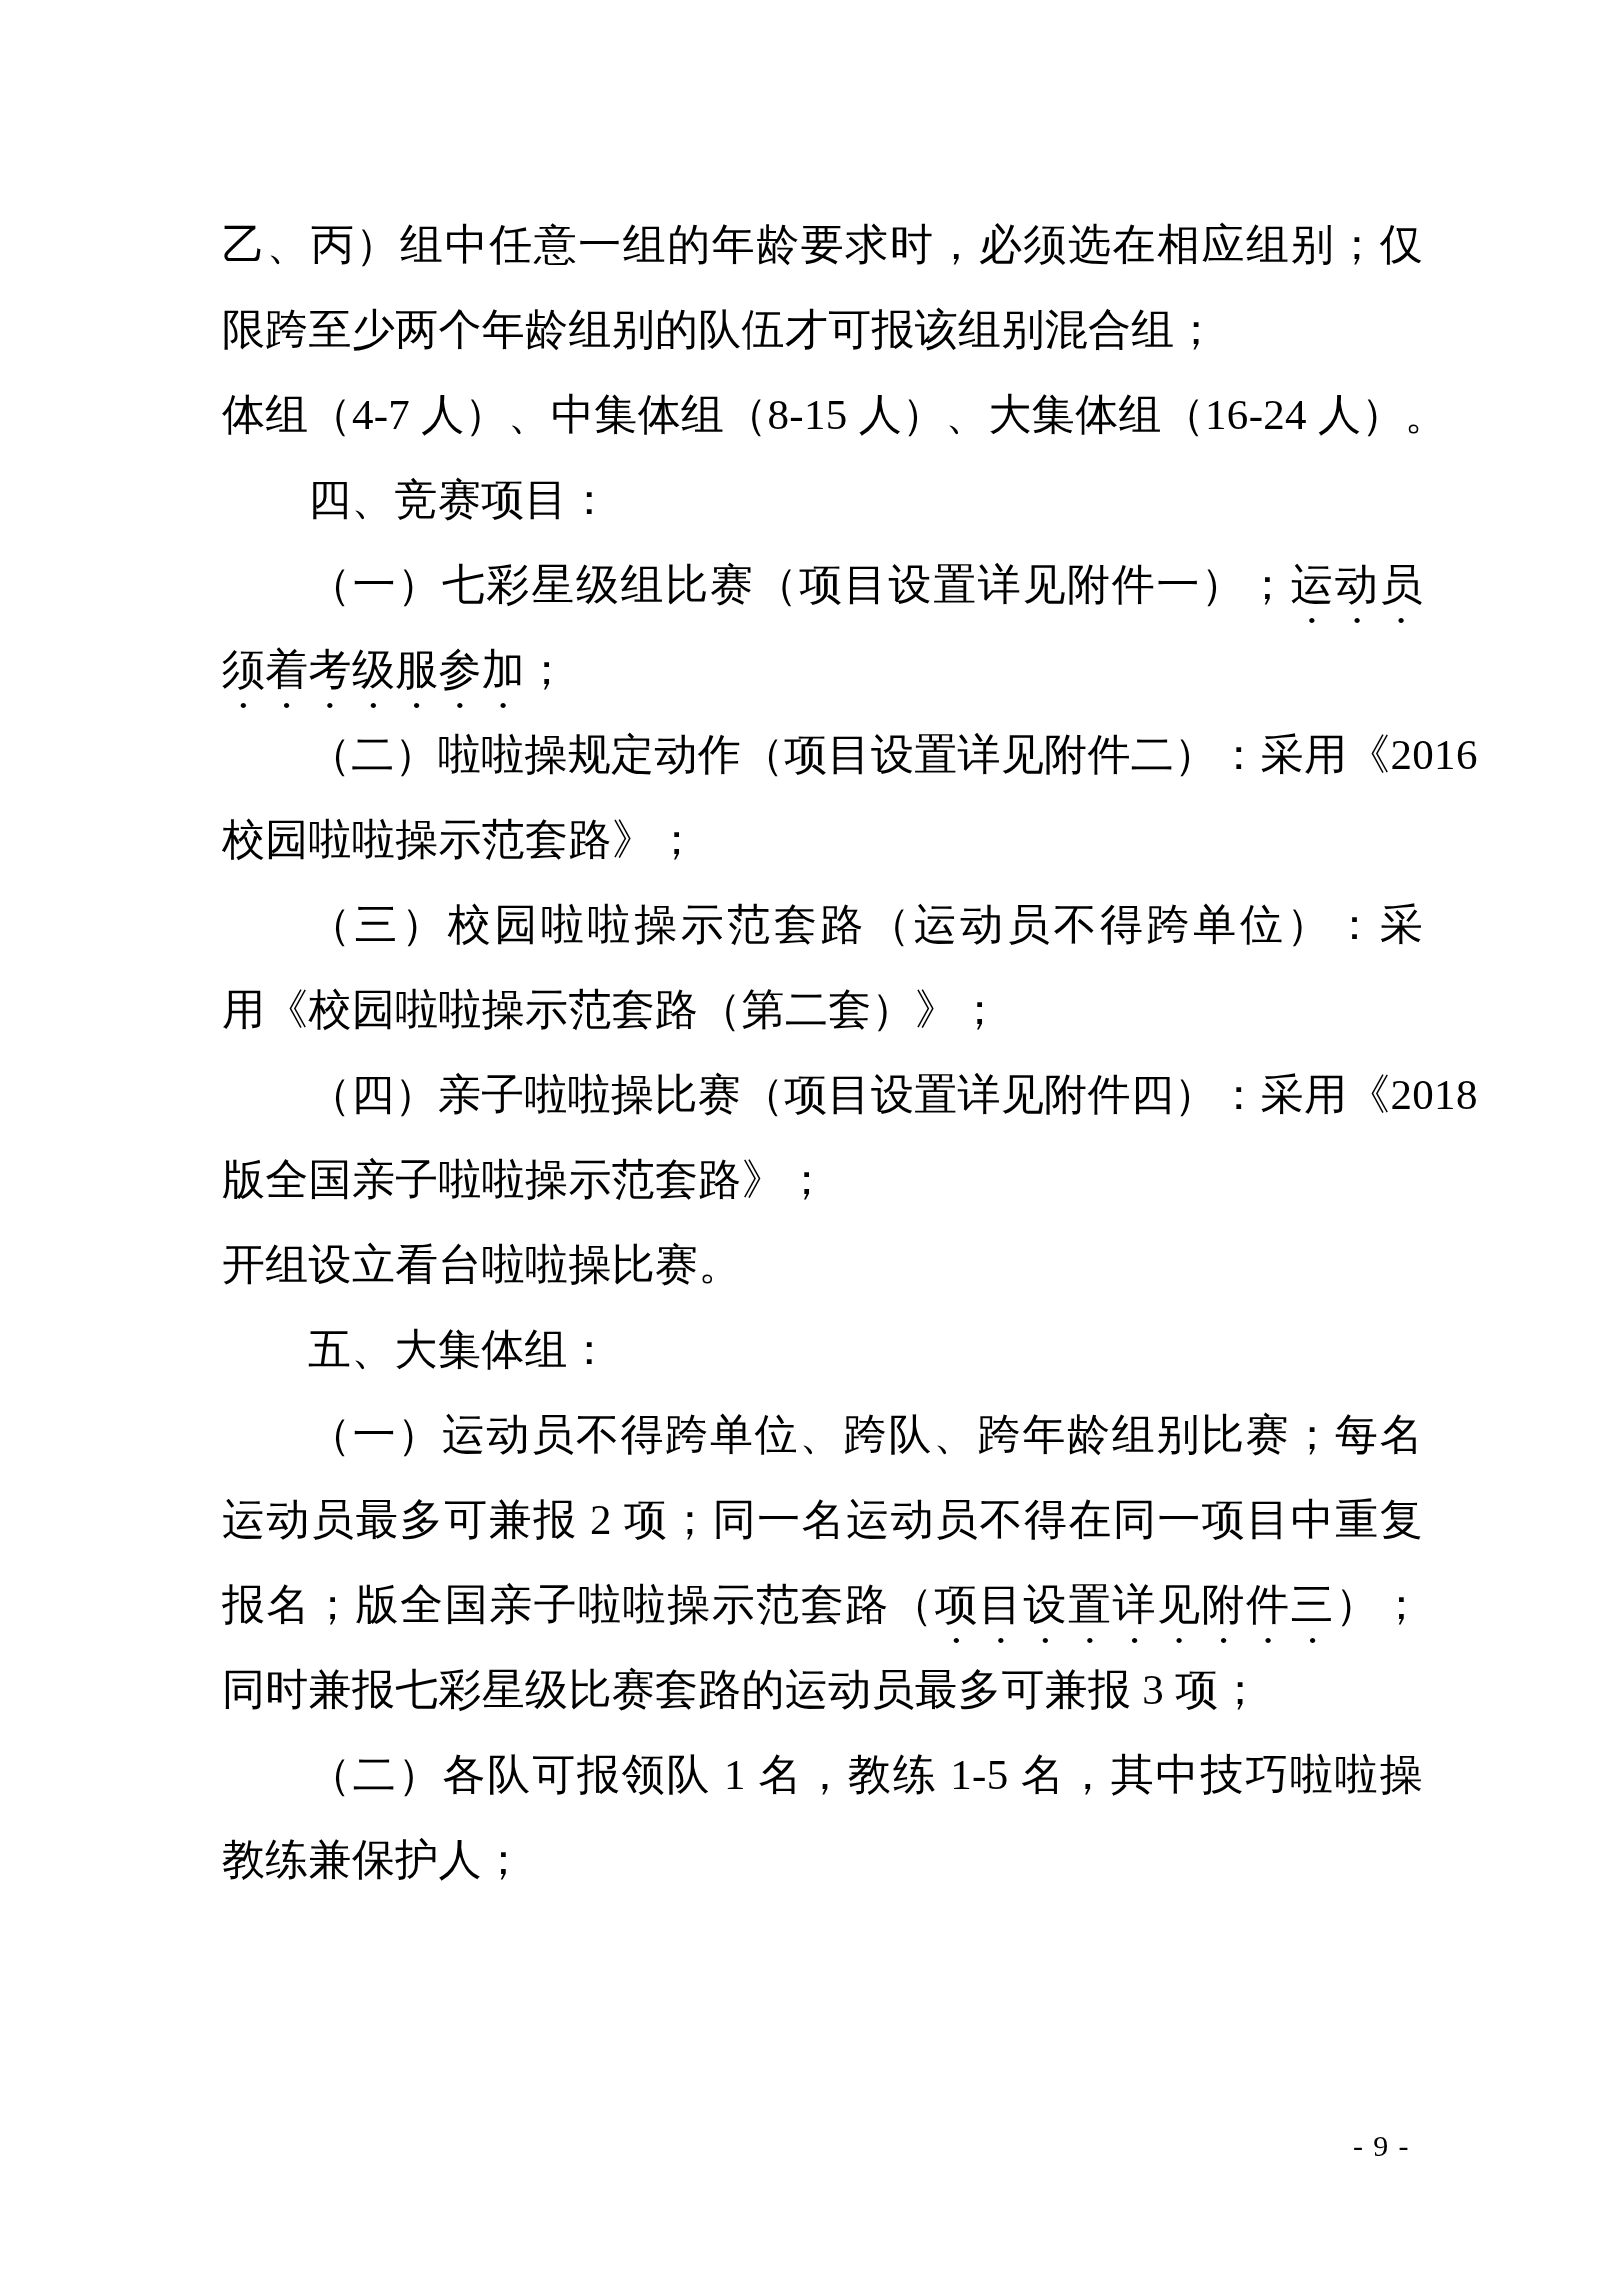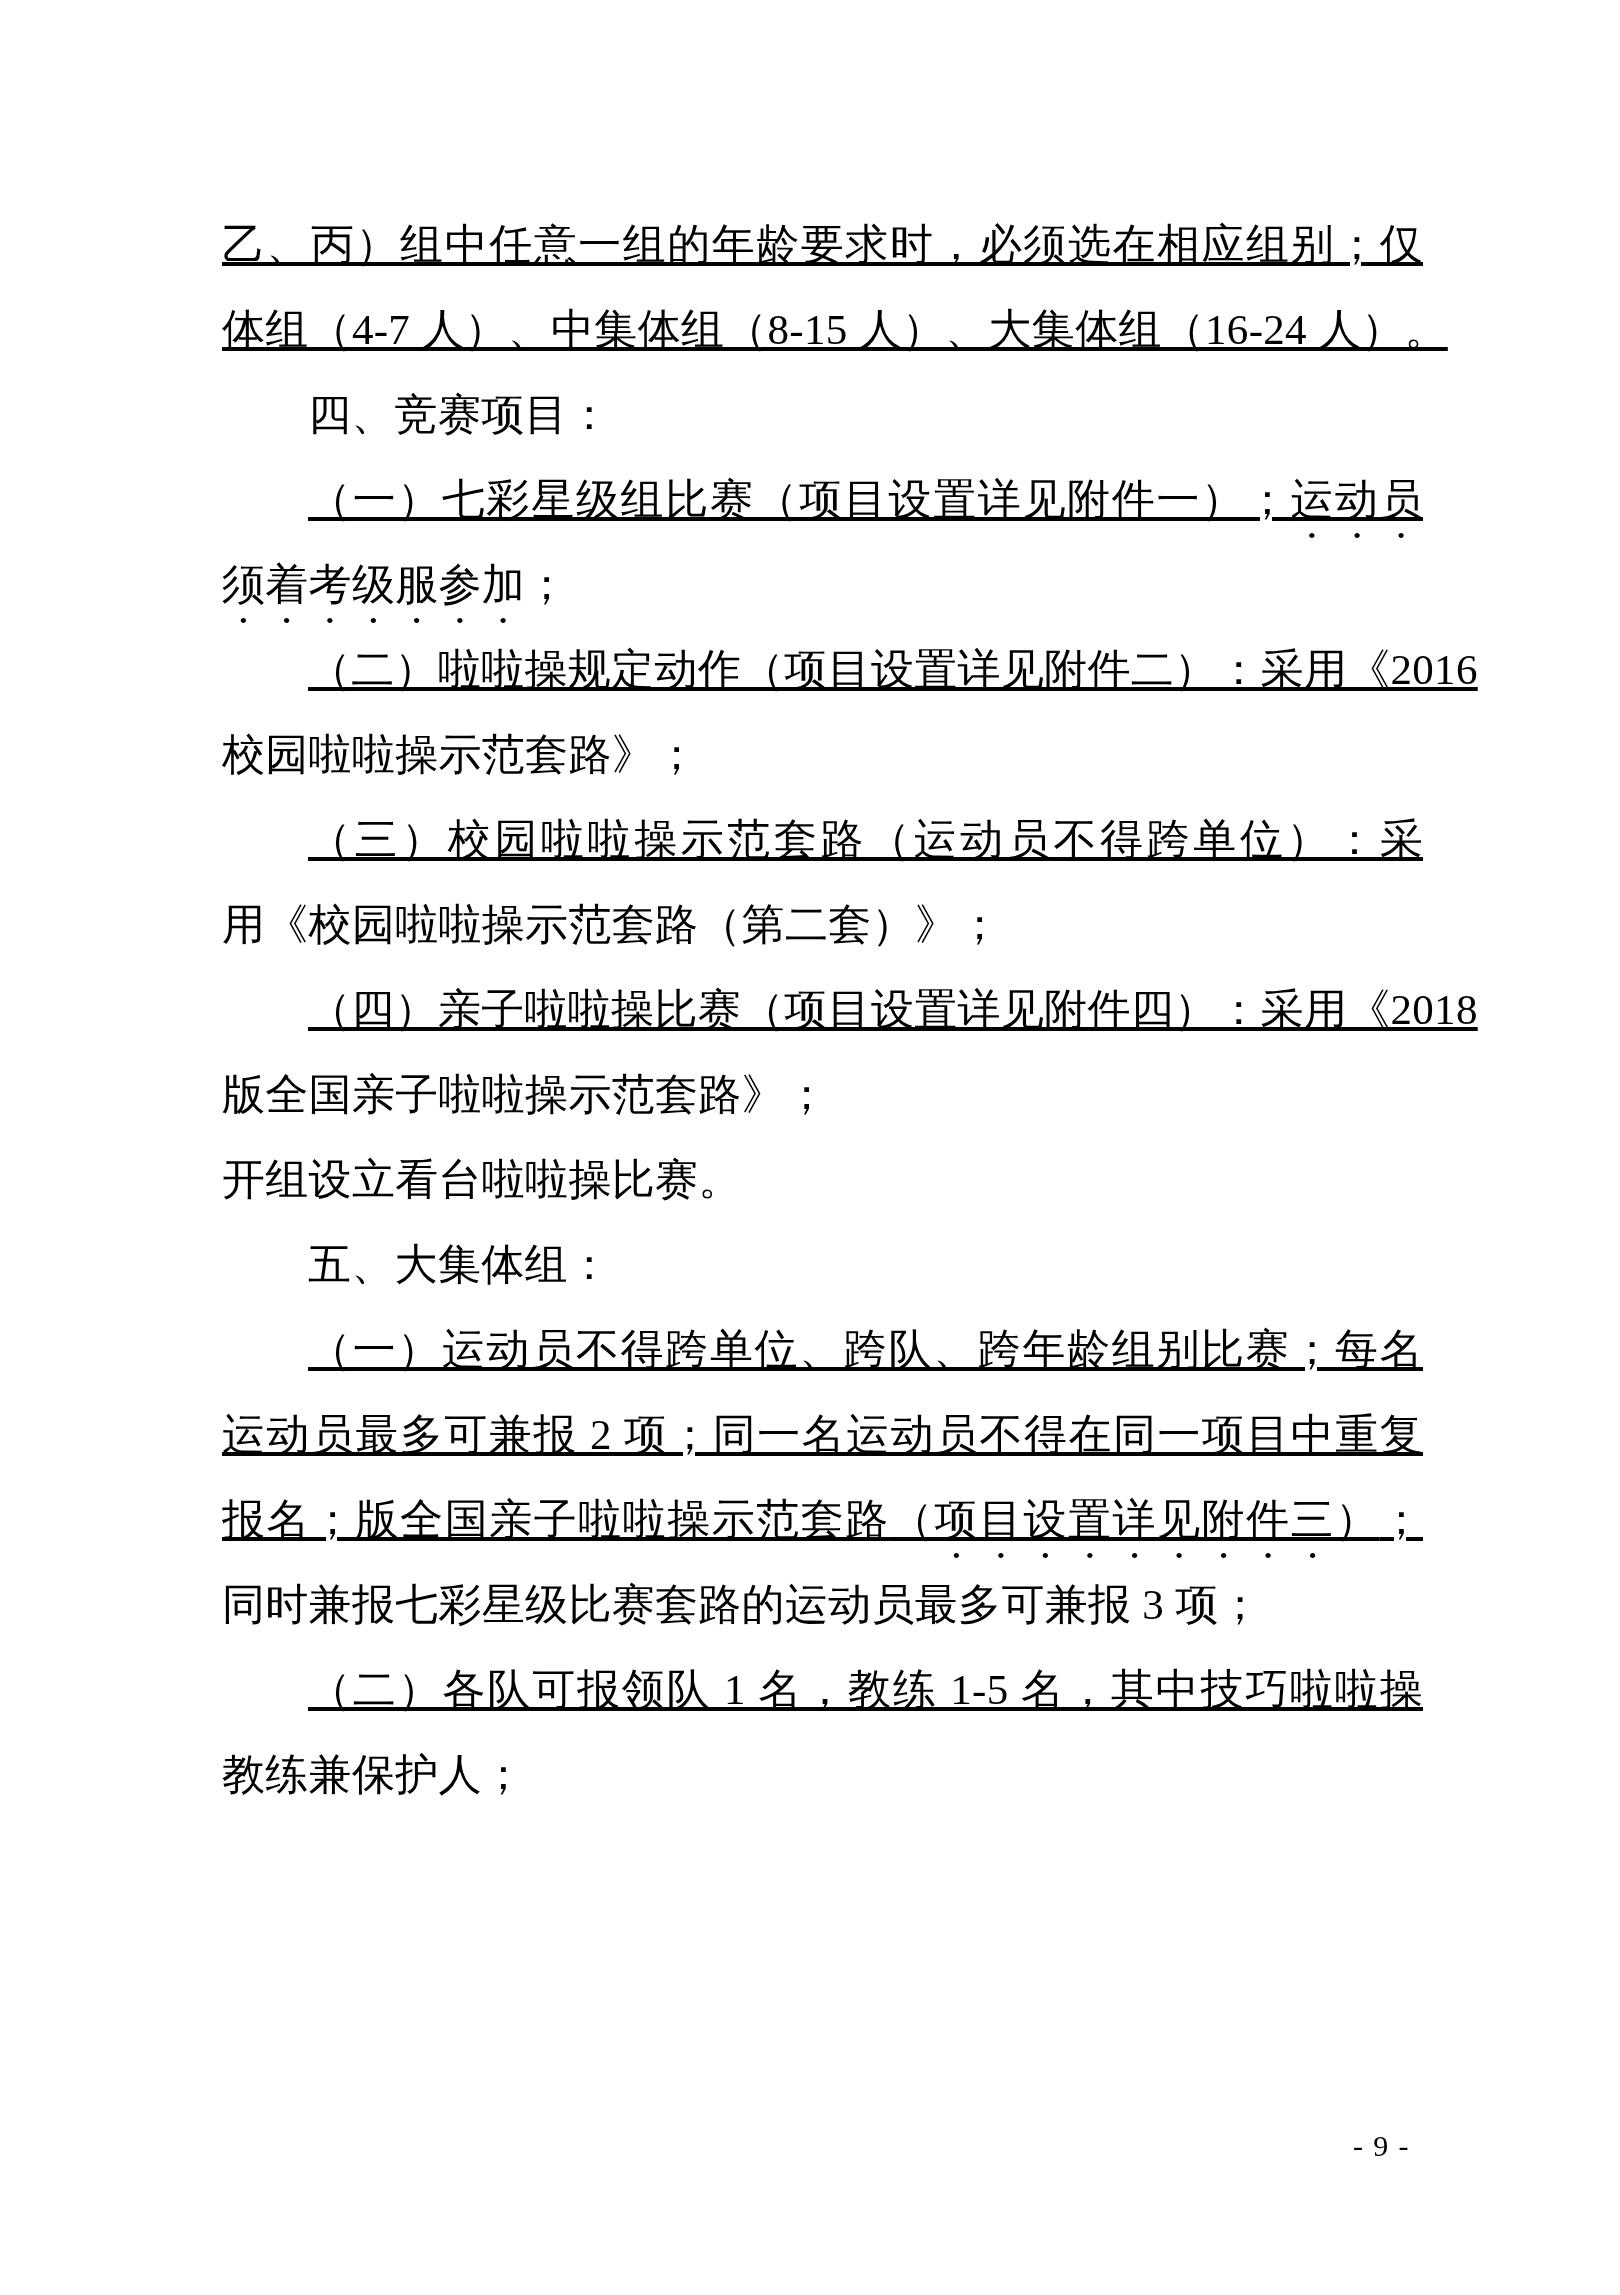--- a/index.html
+++ b/index.html
@@ -29,21 +29,20 @@
     white-space: nowrap;
     text-align: left;
     letter-spacing: 0.3px;
   }
   .line.ind {
     text-indent: 86px;
   }
   .line.just {
     text-align: justify;
     text-align-last: justify;
-    text-decoration: underline;
   }
   .seg { }
   .emph {
     -webkit-text-emphasis: filled dot;
     -webkit-text-emphasis-position: under right;
     text-emphasis: filled dot;
     text-emphasis-position: under right;
   }
   .pagenum {
     position: absolute;
@@ -54,20 +53,21 @@
     letter-spacing: 1.4px;
     color: #000000;
   }
 </style>
 </head>
 <body>
 
 <div class="page">
   <div class="doc">
       <div class="line just"><span class="seg">乙、丙）组中任意一组的年龄要求时，必须选在相应组别；仅</span></div>
+      <div class="line"><span class="seg">限跨至少两个年龄组别的队伍才可报该组别混合组；</span></div>
       <div class="line just"><span class="seg">体组（4-7 人）、中集体组（8-15 人）、大集体组（16-24 人）。</span></div>
       <div class="line ind"><span class="seg">四、竞赛项目：</span></div>
       <div class="line just ind"><span class="seg">（一）七彩星级组比赛（项目设置详见附件一）；</span><span class="seg emph">运动员</span></div>
       <div class="line"><span class="seg emph">须着考级服参加</span><span class="seg">；</span></div>
       <div class="line just ind"><span class="seg">（二）啦啦操规定动作（项目设置详见附件二）：采用《2016</span></div>
       <div class="line"><span class="seg">校园啦啦操示范套路》；</span></div>
       <div class="line just ind"><span class="seg">（三）校园啦啦操示范套路（运动员不得跨单位）：采</span></div>
       <div class="line"><span class="seg">用《校园啦啦操示范套路（第二套）》；</span></div>
       <div class="line just ind"><span class="seg">（四）亲子啦啦操比赛（项目设置详见附件四）：采用《2018</span></div>
       <div class="line"><span class="seg">版全国亲子啦啦操示范套路》；</span></div>

